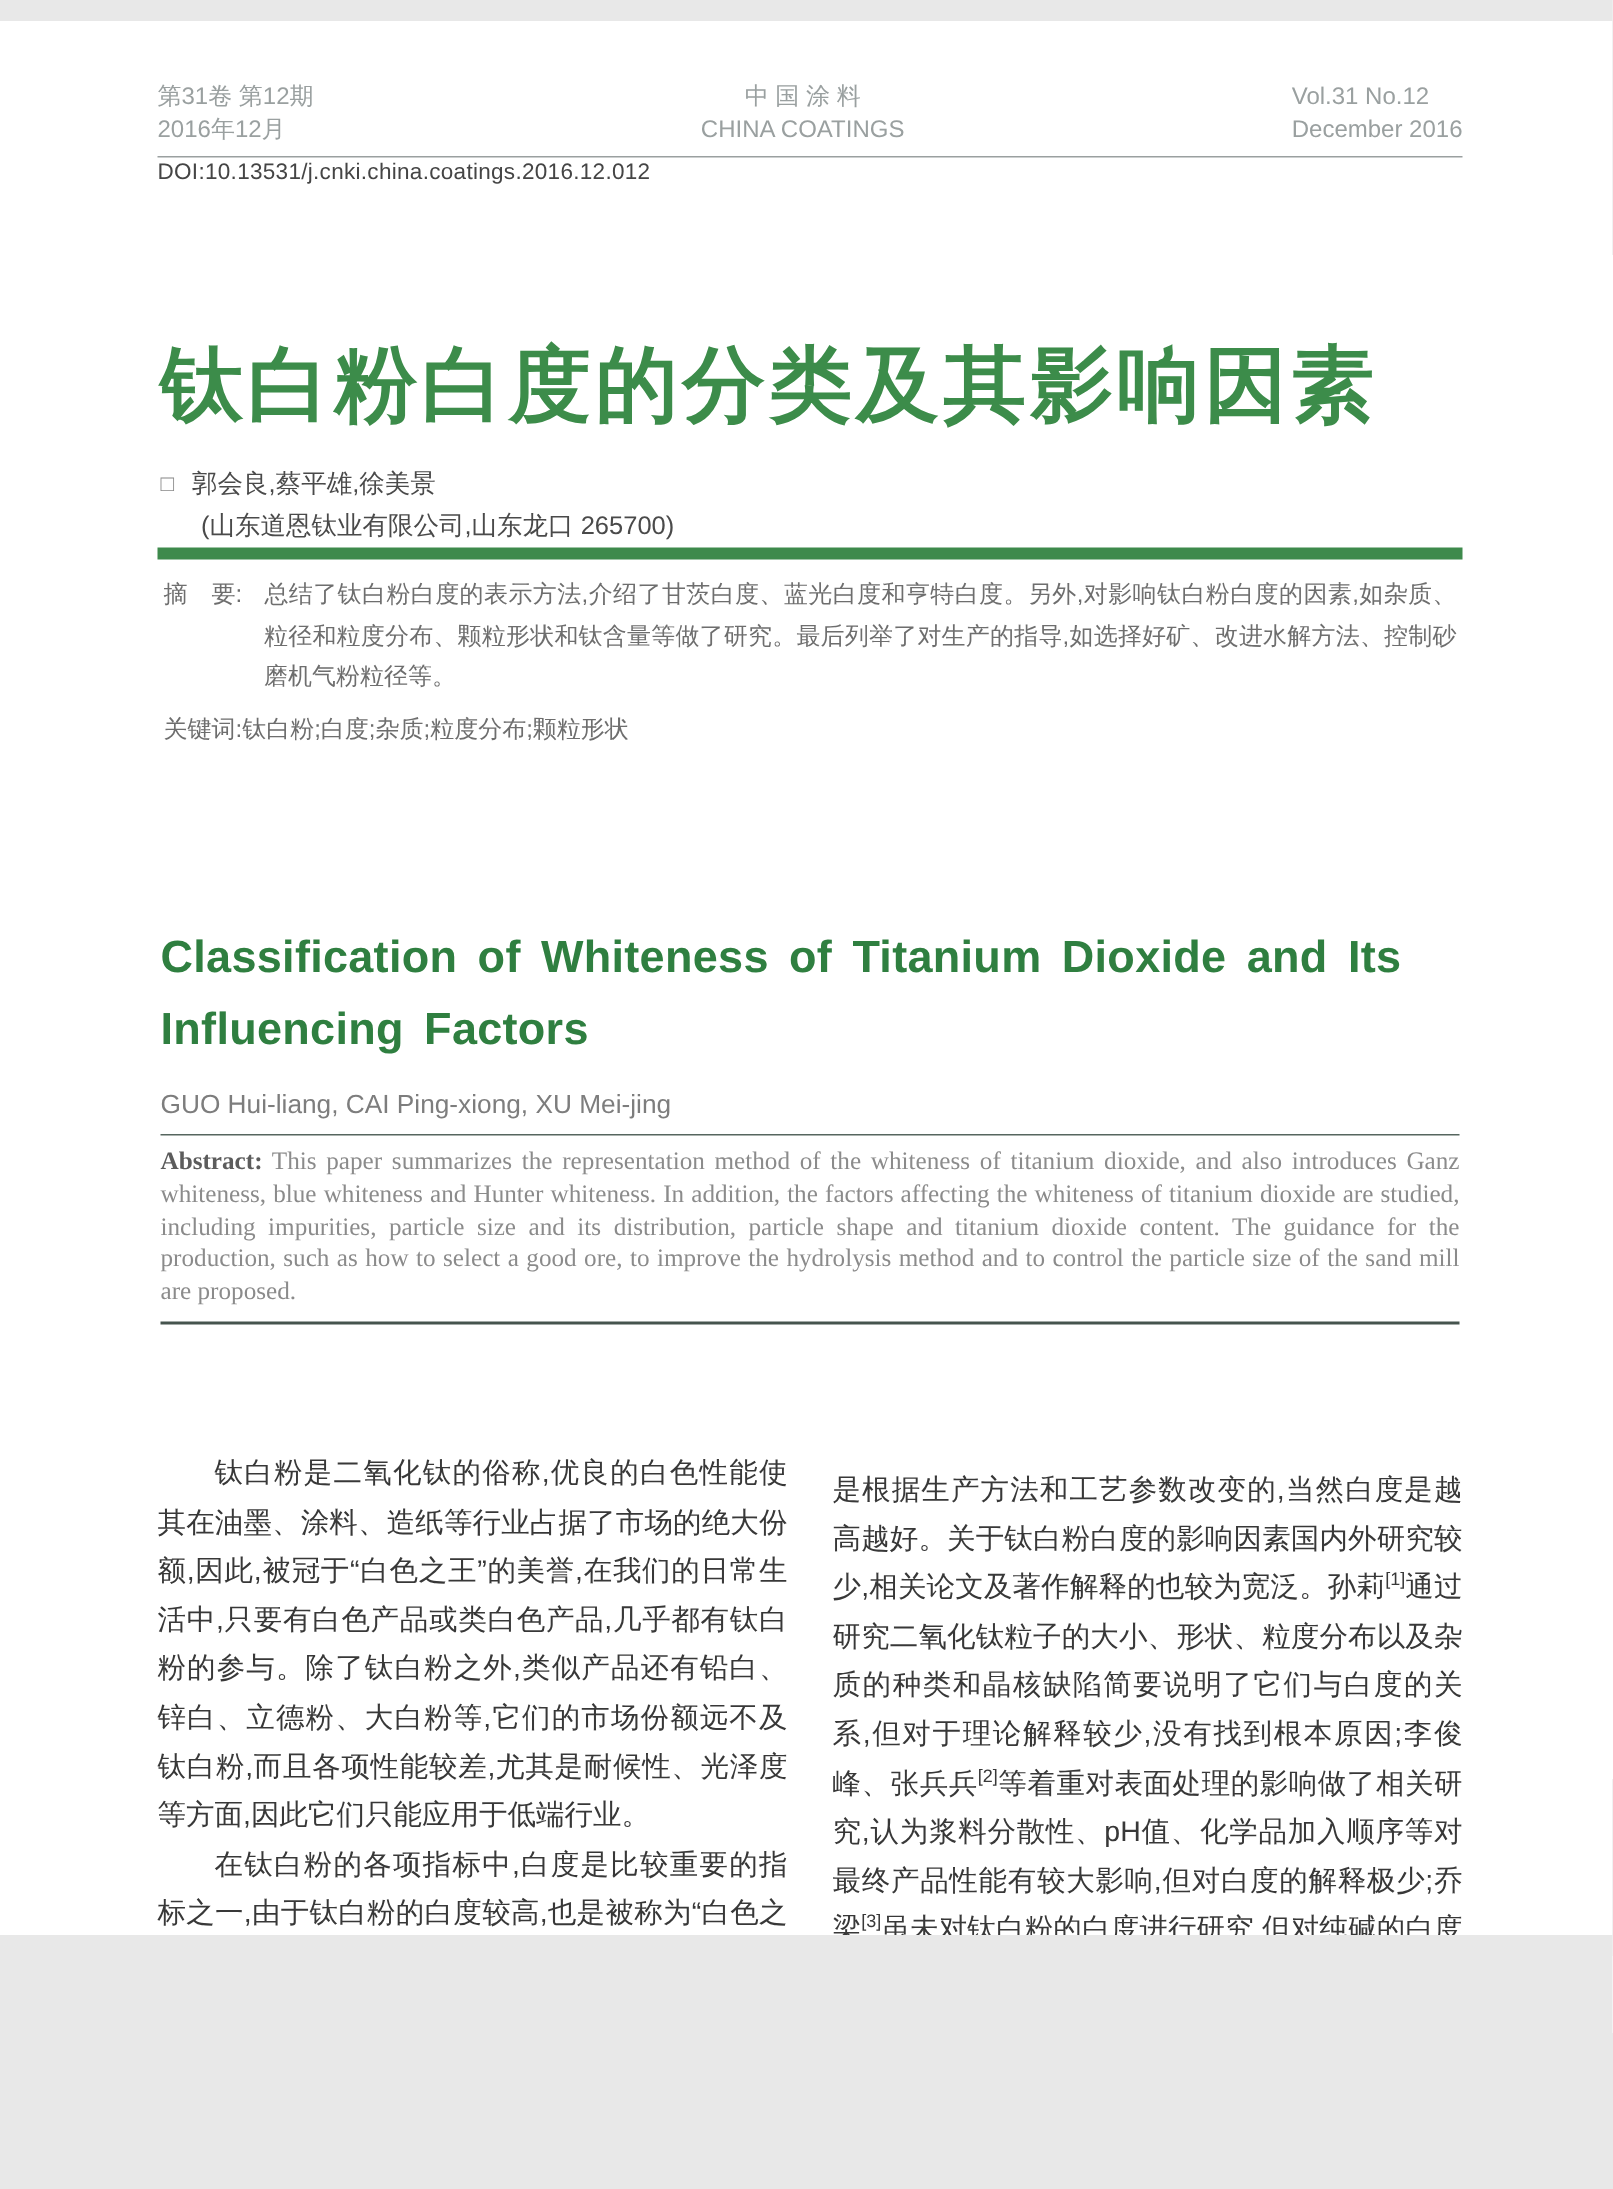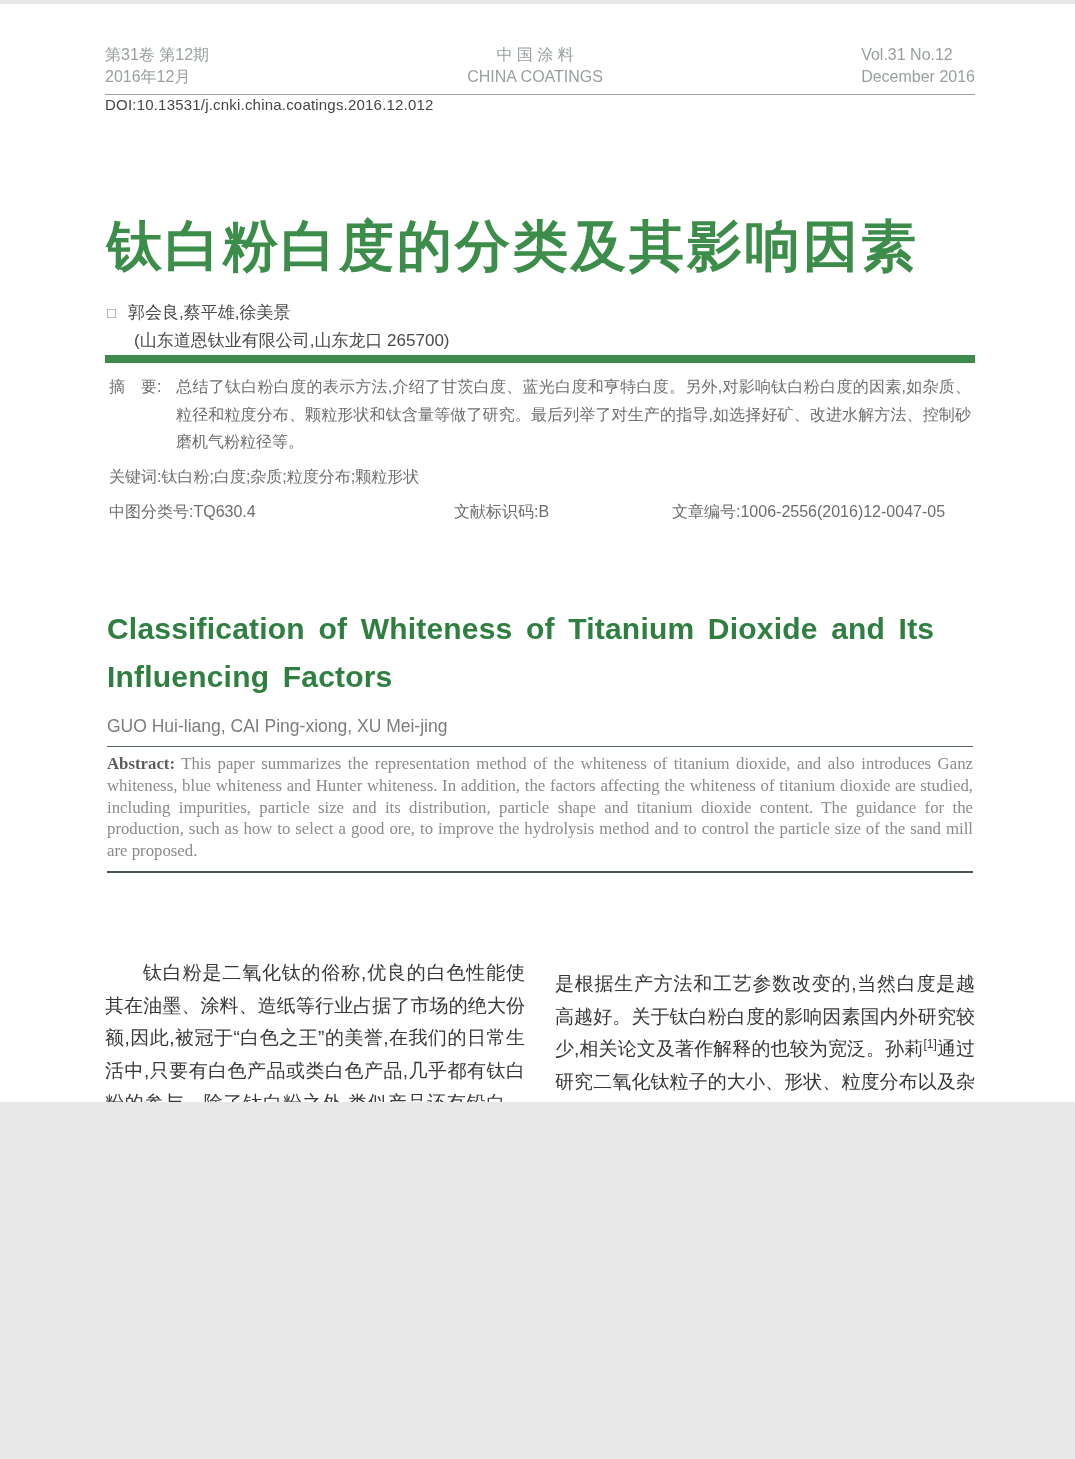--- a/index.html
+++ b/index.html
@@ -1,20 +1,20 @@
 <!DOCTYPE html>
 <html><head>
 <meta charset="utf-8">
 <style>
   * { margin:0; padding:0; box-sizing:border-box; }
   html,body { background:#e8e8e8; }
   .page {
     position:relative;
-    width:1075px; height:1098px;
-    margin:4px auto;
+    width:1075px; height:1276px;
+    margin:14px auto;
     background:#ffffff;
     font-family:"Liberation Sans", sans-serif;
     color:#3a3a3a;
     overflow:hidden;
   }
   
   .masthead {
     position:absolute; top:40px; left:105px; width:870px;
     display:flex; justify-content:space-between; align-items:flex-start;
     border-bottom:1.5px solid #9aa0a0; padding-bottom:6px;
@@ -124,25 +124,20 @@
       <span>郭会良,蔡平雄,徐美景</span>
     </div>
     <div class="affil-cn">(山东道恩钛业有限公司,山东龙口   265700)</div>
   </div>
 
   <div class="green-bar"></div>
 
   <section class="cn-abstract">
     <p class="abs-cn"><span class="abs-label">摘　要:</span><span>总结了钛白粉白度的表示方法,介绍了甘茨白度、蓝光白度和亨特白度。另外,对影响钛白粉白度的因素,如杂质、粒径和粒度分布、颗粒形状和钛含量等做了研究。最后列举了对生产的指导,如选择好矿、改进水解方法、控制砂磨机气粉粒径等。</span></p>
     <p class="kw-cn"><span>关键词:</span><span>钛白粉;白度;杂质;粒度分布;颗粒形状</span></p>
-    <div class="clc-row">
-      <span class="clc-item-1"><span>中图分类号:</span><span>TQ630.4</span></span>
-      <span class="clc-item-2"><span>文献标识码:</span><span>B</span></span>
-      <span class="clc-item-3"><span>文章编号:</span><span>1006-2556(2016)12-0047-05</span></span>
-    </div>
   </section>
 
   <section class="en-block">
     <h2 class="title-en">Classification of Whiteness of Titanium Dioxide and Its Influencing Factors</h2>
     <div class="authors-en">GUO Hui-liang, CAI Ping-xiong, XU Mei-jing</div>
     <hr class="en-rule">
     <p class="abs-en"><b>Abstract:</b><span> This paper summarizes the representation method of the whiteness of titanium dioxide, and also introduces Ganz whiteness, blue whiteness and Hunter whiteness. In addition, the factors affecting the whiteness of titanium dioxide are studied, including impurities, particle size and its distribution, particle shape and titanium dioxide content. The guidance for the production, such as how to select a good ore, to improve the hydrolysis method and to control the particle size of the sand mill are proposed.</span></p>
     <hr class="en-rule2">
   </section>
 

